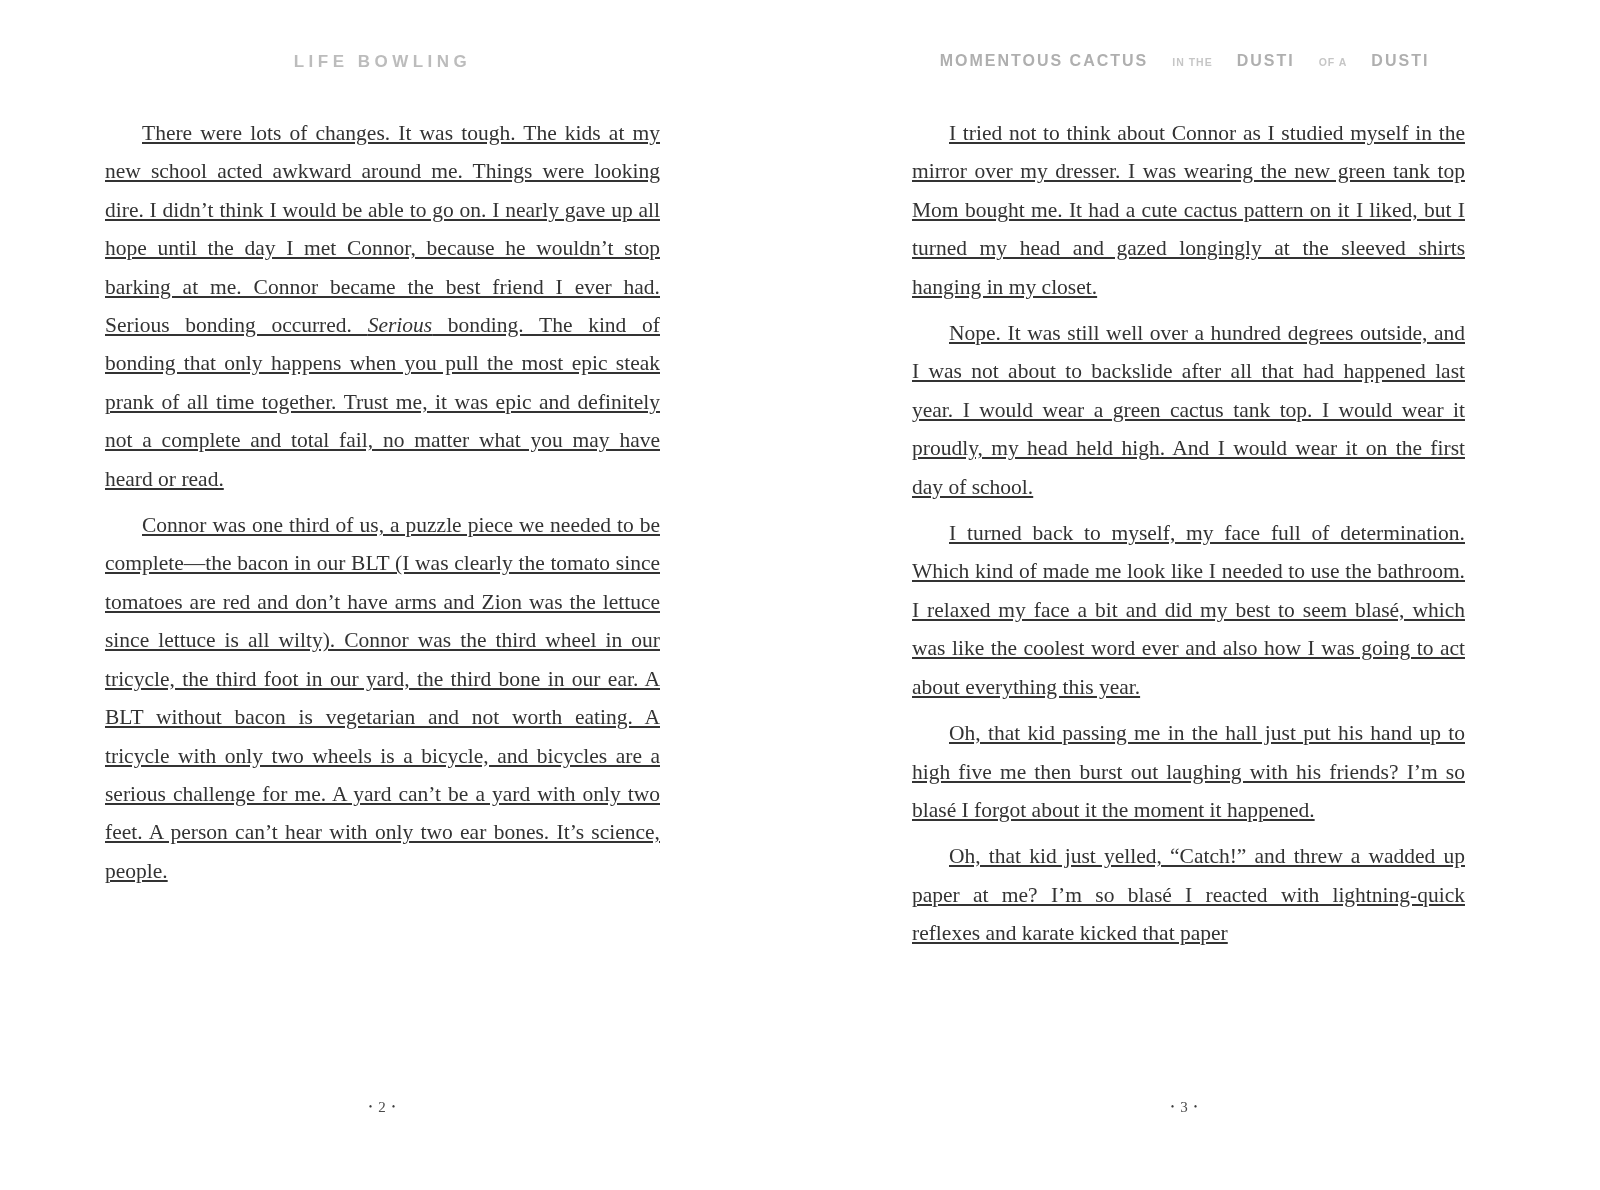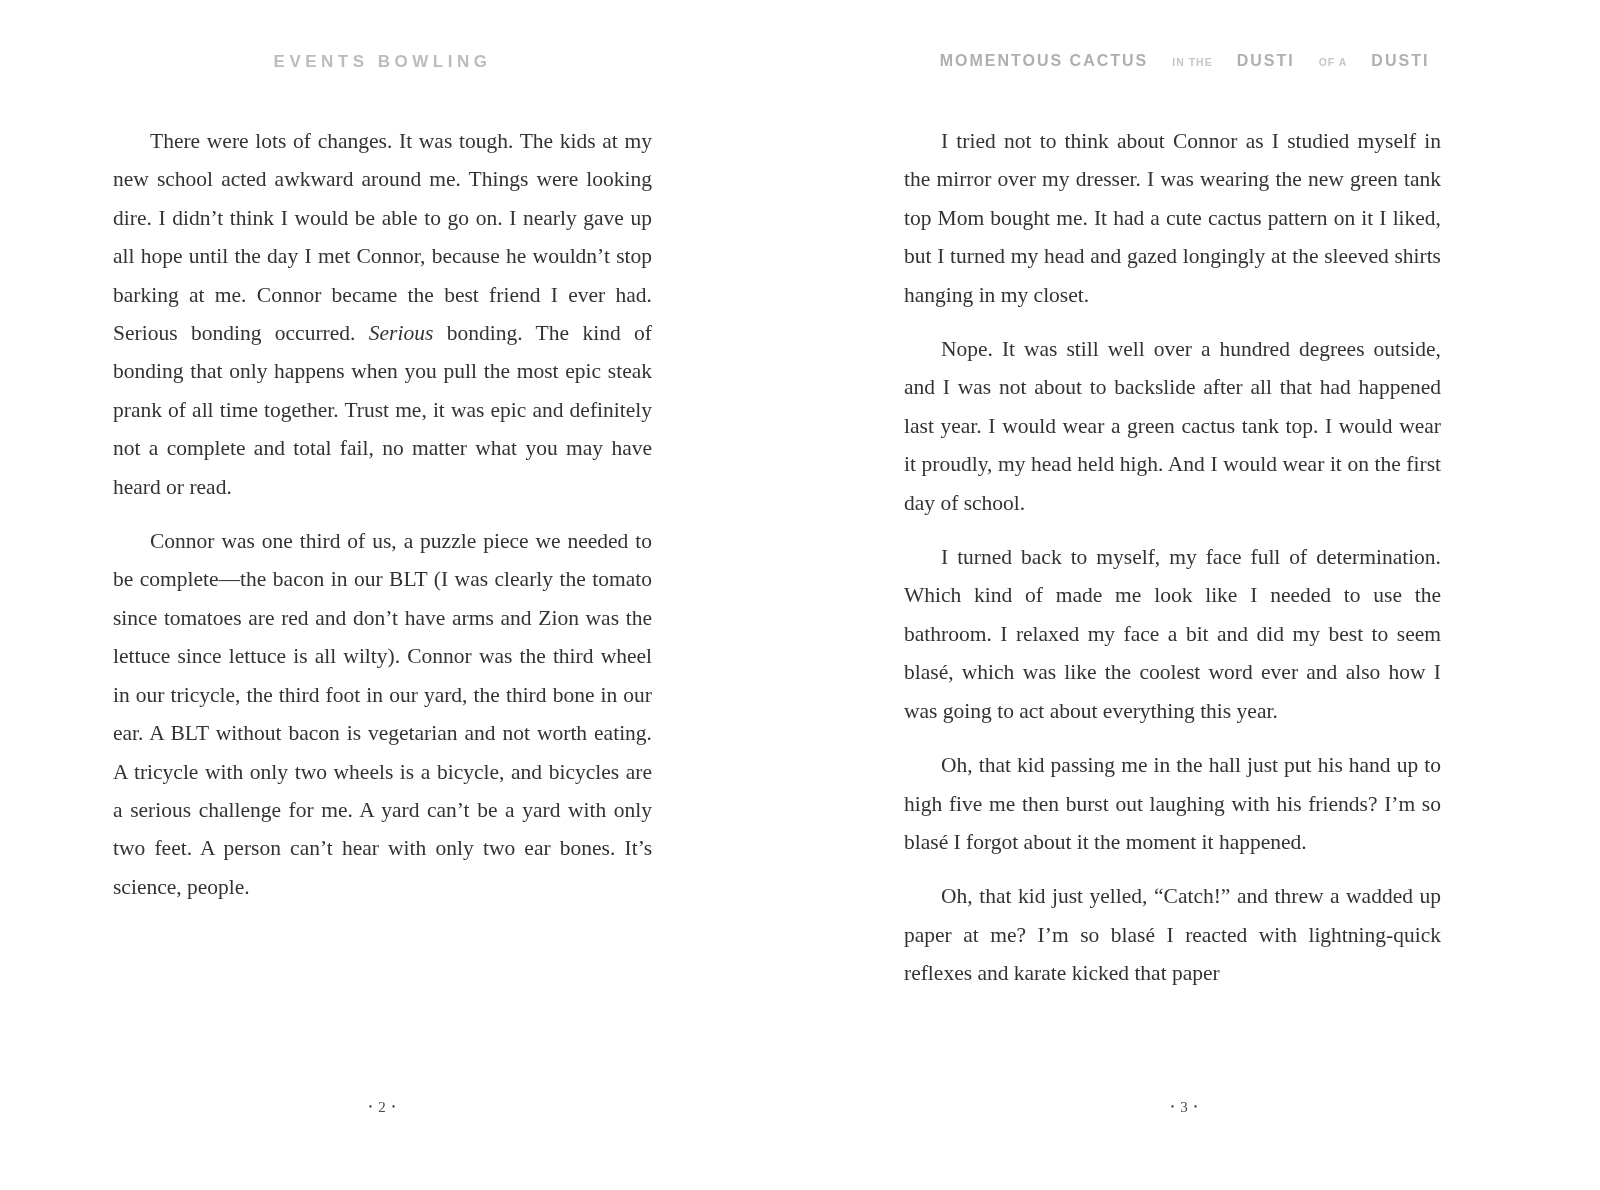--- a/index.html
+++ b/index.html
@@ -29,43 +29,43 @@
   .rh-small { font-size: 10.5px; font-weight: 700; letter-spacing: 1px; color: #c6c6c6; margin: 0 20px; }
 
   .textblock {
     position: absolute; top: 106px;
     font-size: 21.5px; line-height: 38.4px;
     color: #333333;
     text-align: justify;
     hyphens: auto; -webkit-hyphens: auto;
   }
   .page-left  .textblock { left: 97px;  width: 571px; }
-  .page-right .textblock { left: 88px; width: 569px; }
+  .page-right .textblock { left: 104px; width: 569px; }
 
-  .textblock p { margin: 16px; text-indent: 37px; }
+  .textblock p { margin: 8px; text-indent: 37px; text-decoration: underline; }
   .textblock em { font-style: italic; }
 
   .folio {
     position: absolute; bottom: 74px;
     text-align: center;
     font-size: 15px; color: #4a4a4a; letter-spacing: 1px;
     font-family: "Liberation Serif", serif;
   }
   .page-left  .folio { left: 97px;  width: 571px; }
   .page-right .folio { left: 100px; width: 569px; }
   .folio .dot { font-size: 10px; vertical-align: 2px; color: #3a3a3a; margin: 0 5px; }
 </style>
 </head>
 <body>
 
 <div class="spread">
 
   <div class="page page-left">
     <div class="running-head">
-      <span class="rh-author">EVENTS BOWLING</span>
+      <span class="rh-author">LIFE BOWLING</span>
     </div>
 
     <div class="textblock">
       <p><span>There were lots of changes. It was tough. The kids at my new school acted awkward around me. Things were looking dire. I didn’t think I would be able to go on. I nearly gave up all hope until the day I met Connor, because he wouldn’t stop barking at me. Connor became the best friend I ever had. Serious bonding occurred. </span><em>Serious</em><span> bonding. The kind of bonding that only happens when you pull the most epic steak prank of all time together. Trust me, it was epic and definitely not a complete and total fail, no matter what you may have heard or read.</span></p>
       <p>Connor was one third of us, a puzzle piece we needed to be complete—the bacon in our BLT (I was clearly the tomato since tomatoes are red and don’t have arms and Zion was the lettuce since lettuce is all wilty). Connor was the third wheel in our tricycle, the third foot in our yard, the third bone in our ear. A BLT without bacon is vegetarian and not worth eating. A tricycle with only two wheels is a bicycle, and bicycles are a serious challenge for me. A yard can’t be a yard with only two feet. A person can’t hear with only two ear bones. It’s science, people.</p>
     </div>
 
     <div class="folio">
       <span class="dot">•</span><span>2</span><span class="dot">•</span>
     </div>

